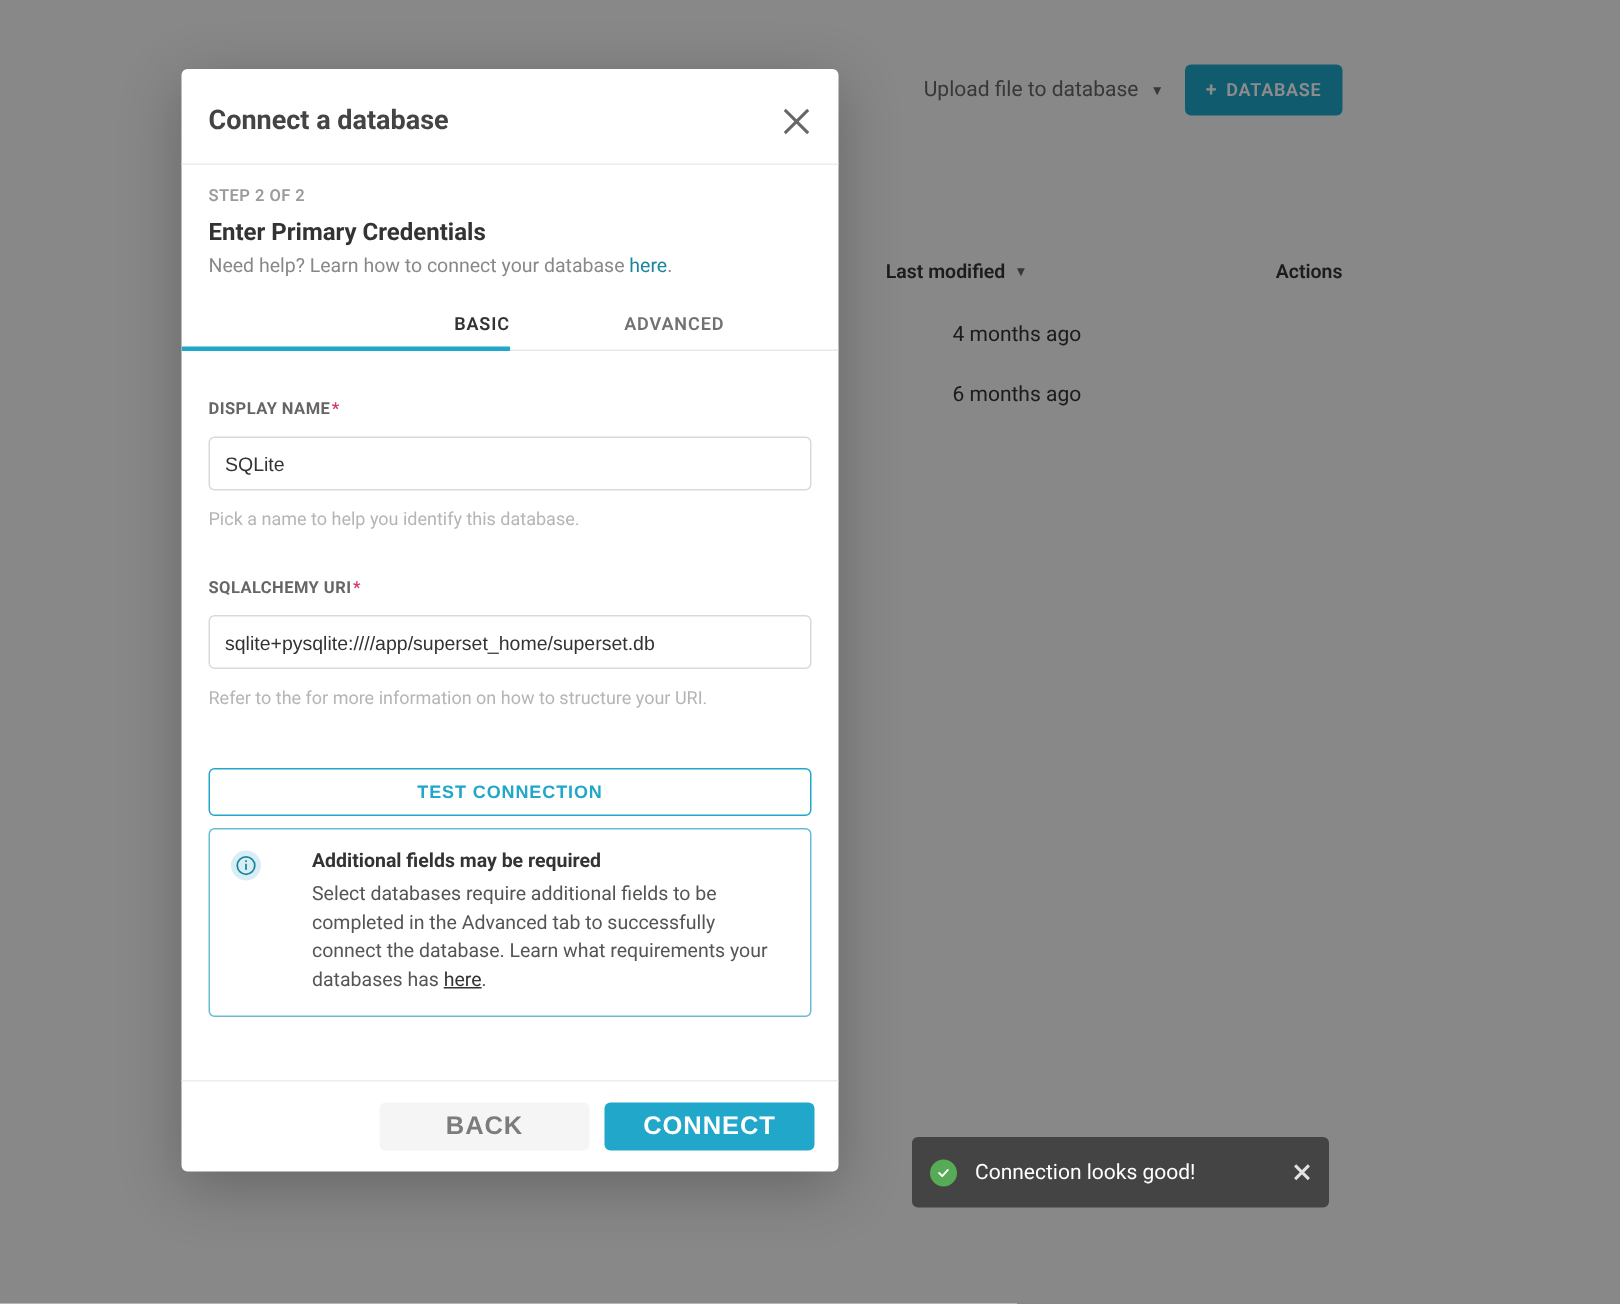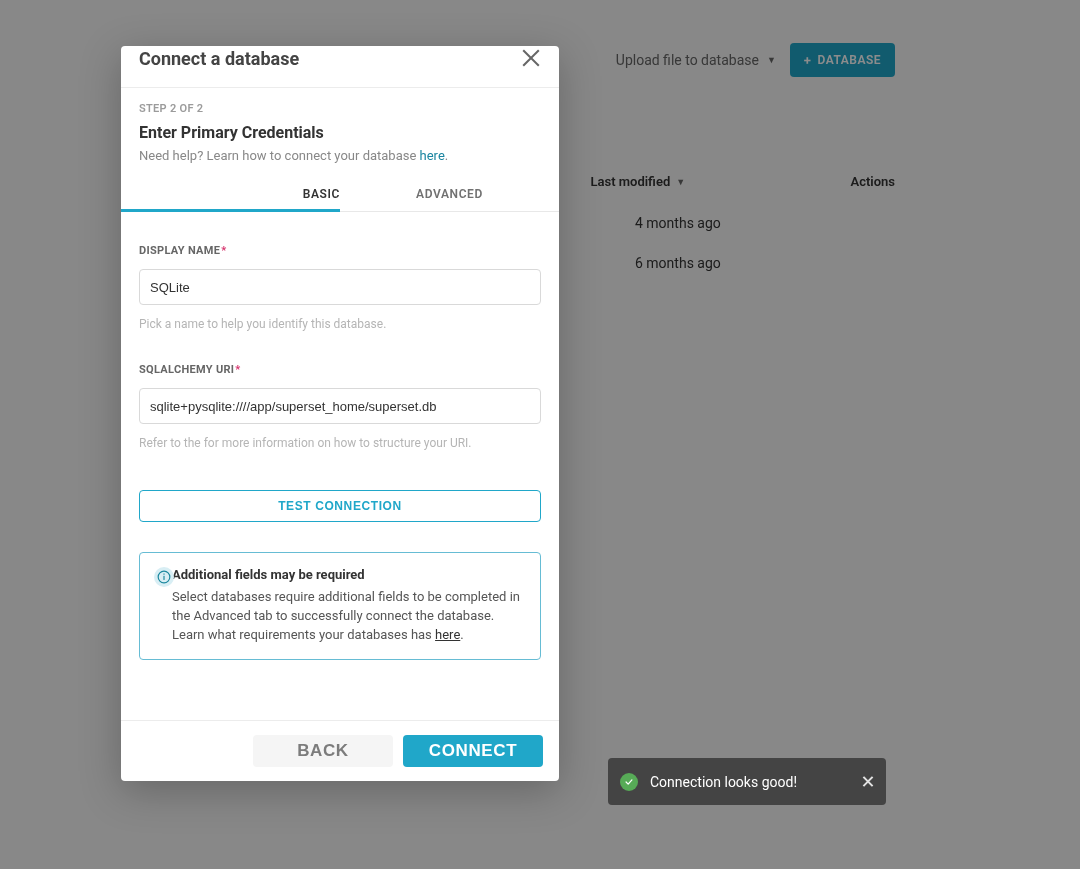--- a/index.html
+++ b/index.html
@@ -19,21 +19,21 @@
   .list-area { position: absolute; top: 160px; left: 130px; right: 185px; }
   .list-head { display: flex; font-size: 13px; font-weight: 600; color: #333; padding: 14px 0 14px 0; }
   .col-mod { width: 260px; display: flex; align-items: center; gap: 6px; }
   .col-act { }
   .sort-caret { font-size: 9px; color: #666; }
   .row { font-size: 14px; color: #333; padding: 12px 0; }
   .row:first-of-type { }
 
   
   .modal { position: absolute; left: 121px; top: 46px; width: 438px; height: 735px; background: #fff; border-radius: 4px; box-shadow: 0 10px 40px rgba(0,0,0,.25); display: flex; flex-direction: column; }
-  .modal-header { padding: 2px 18px 18px 18px; display: flex; align-items: flex-start; justify-content: space-between; border-bottom: 1px solid #ececec; }
+  .modal-header { padding: 24px 18px 18px 18px; display: flex; align-items: center; justify-content: space-between; border-bottom: 1px solid #ececec; }
   .modal-title { font-size: 18px; font-weight: 700; color: #444; }
   .close-x { width: 20px; height: 20px; position: relative; cursor: pointer; }
   .close-x::before, .close-x::after { content: ""; position: absolute; left: 9px; top: -1px; width: 2px; height: 22px; background: #666; }
   .close-x::before { transform: rotate(45deg); }
   .close-x::after  { transform: rotate(-45deg); }
 
   .modal-body { flex: 1; overflow: hidden; display: flex; flex-direction: column; }
   .intro { padding: 14px 18px 12px 18px; }
   .step-label { font-size: 11px; font-weight: 600; letter-spacing: .3px; color: #9b9b9b; margin-bottom: 8px; }
   .cred-title { font-size: 16px; font-weight: 700; color: #333; margin-bottom: 6px; }
@@ -46,21 +46,21 @@
   .tab.active::after { content: ""; position: absolute; left: 0; right: 0; bottom: -1px; height: 3px; background: #20A7C9; }
 
   .form-area { padding: 22px 18px 0 18px; display: flex; flex-direction: column; gap: 4px; }
   .field-label { font-size: 11px; font-weight: 700; letter-spacing: .3px; color: #666; margin-top: 10px; }
   .req { color: #d6336c; margin-left: 1px; }
   .text-input { width: 100%; height: 36px; border: 1px solid #d9d9d9; border-radius: 4px; padding: 0 10px; font-size: 13px; color: #333; margin-top: 8px; outline: none; }
   .hint { font-size: 12px; color: #b5b5b5; margin-top: 8px; margin-bottom: 18px; }
 
   .test-btn { width: 100%; height: 32px; border: 1px solid #20A7C9; border-radius: 4px; background: #fff; color: #20A7C9; font-size: 12px; font-weight: 700; letter-spacing: .6px; margin-top: 18px; cursor: pointer; }
 
-  .info-box { margin-top: 26px; border: 1px solid #66bcd4; border-radius: 4px; padding: 14px 14px 14px 32px; position: relative; }
+  .info-box { margin-top: 4px; border: 1px solid #66bcd4; border-radius: 4px; padding: 14px 14px 14px 68px; position: relative; }
   .info-icon-wrap { position: absolute; left: 14px; top: 14px; width: 20px; height: 20px; border-radius: 50%; background: #d8eef4; display: flex; align-items: center; justify-content: center; }
   .info-i { width: 14px; height: 14px; }
   .info-title { font-size: 13px; font-weight: 700; color: #333; margin-bottom: 6px; }
   .info-text { font-size: 13px; color: #555; line-height: 1.45; }
   .info-text a { color: #333; text-decoration: underline; }
 
   .modal-footer { border-top: 1px solid #ececec; padding: 14px 16px; display: flex; justify-content: flex-end; gap: 10px; }
   .btn { height: 32px; min-width: 140px; border-radius: 4px; font-size: 17px; font-weight: 700; letter-spacing: .6px; display: flex; align-items: center; justify-content: center; cursor: pointer; border: none; }
   .btn-back { background: #f5f5f5; color: #7c7c7c; }
   .btn-connect { background: #20A7C9; color: #fff; text-align: center; }

